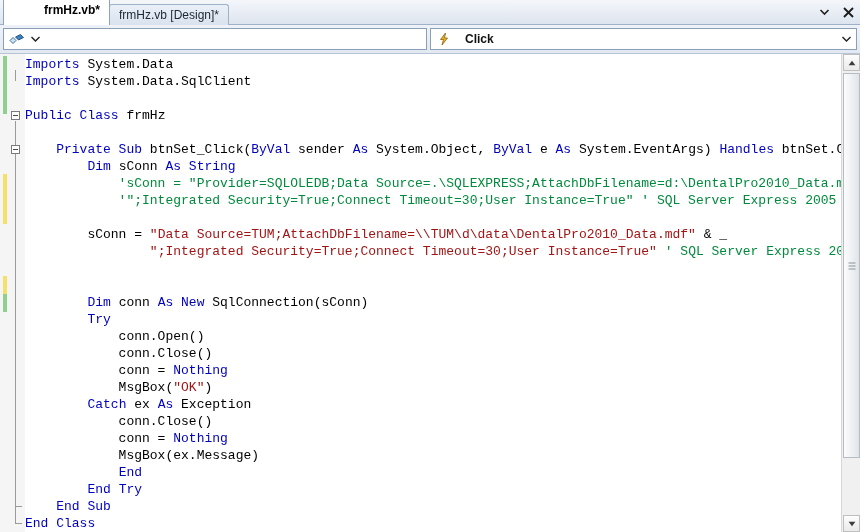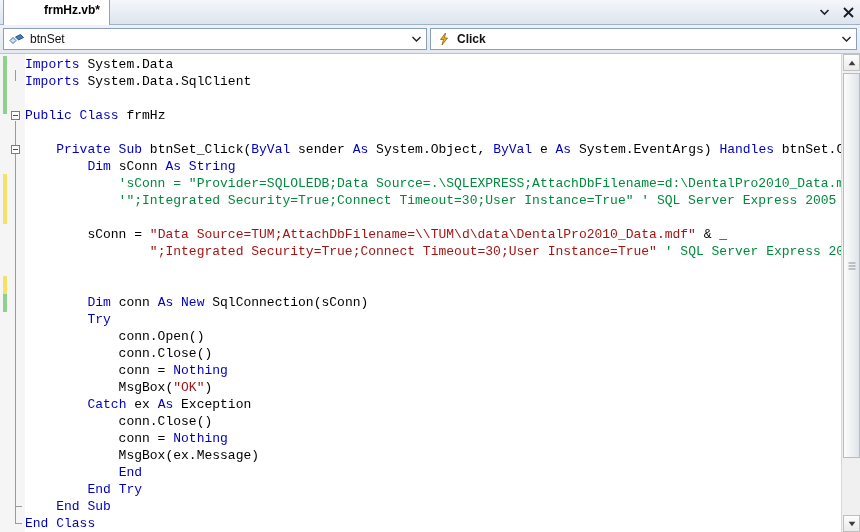--- a/index.html
+++ b/index.html
@@ -106,21 +106,21 @@
     top: 3px;
     height: 22px;
     background: #ffffff;
     border: 1px solid #8ba0b7;
     box-sizing: border-box;
     display: flex;
     align-items: center;
     cursor: default;
   }
   .combo.left  { left: 3px;  width: 424px; }
-  .combo.right { left: 430px; width: 427px; }
+  .combo.right { left: 430px; width: 427px; gap: 8px; }
   .combo-icon {
     width: 20px;
     min-width: 20px;
     height: 16px;
     display: flex;
     align-items: center;
     justify-content: center;
     margin-left: 3px;
   }
   .combo-text {
@@ -290,20 +290,23 @@
 </head>
 <body>
 
 <div id="app">
 
   <div class="tabstrip">
     <div class="tabs">
       <div class="tab active">
         <span>frmHz.vb*</span>
       </div>
+      <div class="tab inactive">
+        <span>frmHz.vb [Design]*</span>
+      </div>
     </div>
 
     <div class="winbtns">
       <div class="winbtn">
         <svg width="11" height="8" viewBox="0 0 11 8" aria-hidden="true">
           <path d="M1.5 2 L5.5 6 L9.5 2" fill="none" stroke="#222" stroke-width="1.6"></path>
         </svg>
       </div>
       <div class="winbtn">
         <svg width="11" height="11" viewBox="0 0 11 11" aria-hidden="true">
@@ -315,21 +318,20 @@
 
   <div class="navbar">
 
     <div class="combo left">
       <span class="combo-icon">
         <svg width="16" height="13" viewBox="0 0 16 13" aria-hidden="true">
           <path d="M1 7.5 L4 4.5 L7 7.5 L4 10.5 Z" fill="#cfe3f7" stroke="#2a5d8f" stroke-width="0.9"></path>
           <path d="M6.5 4 L11.5 1.5 L14.5 4.5 L9.5 7 Z" fill="#3f7fc1" stroke="#1d4f80" stroke-width="0.9"></path>
         </svg>
       </span>
-      <span class="combo-text">btnSet</span>
       <span class="combo-arrow">
         <svg width="9" height="6" viewBox="0 0 9 6" aria-hidden="true">
           <path d="M0.5 1 L4.5 5 L8.5 1" fill="none" stroke="#222" stroke-width="1.4"></path>
         </svg>
       </span>
     </div>
 
     <div class="combo right">
       <span class="combo-icon">
         <svg width="14" height="14" viewBox="0 0 14 14" aria-hidden="true">

